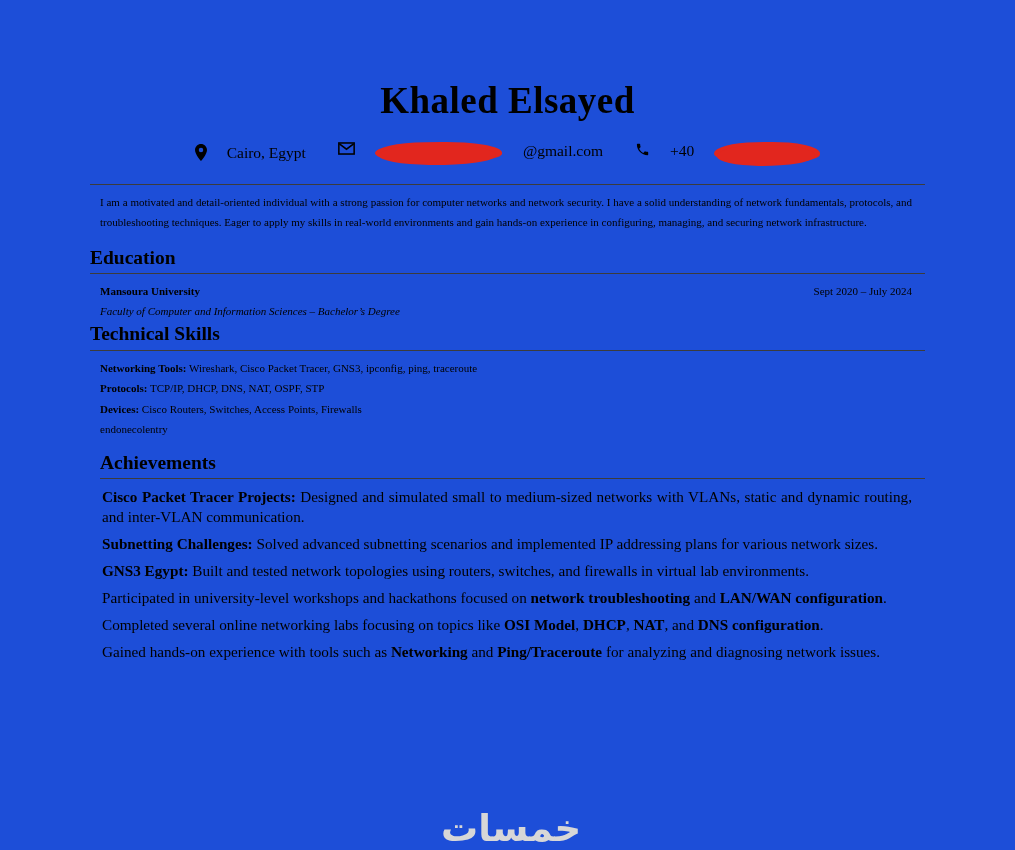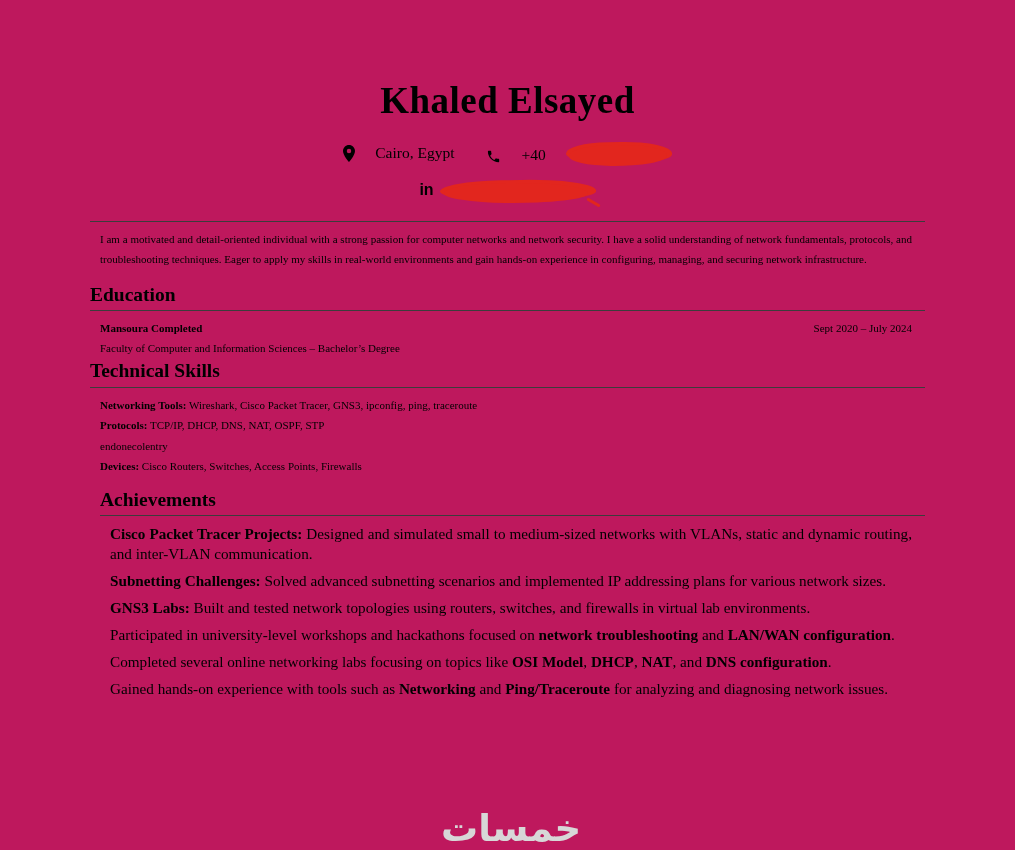--- a/index.html
+++ b/index.html
@@ -1,19 +1,19 @@
 <!DOCTYPE html>
 <html style="--red: #e2261e; --wm: #d7d7d7;"><head>
 <meta charset="utf-8">
 <style>
   html,body {margin:0; padding:0; background:#ffffff;}
   .page {
     position:relative;
     width:1015px; height:850px;
-    background:#be185d;
+    background:#1d4ed8;
     overflow:hidden;
     font-family:"Liberation Serif", serif;
     color:#000;
   }
   .inner {padding:0 90px;}
 
   
   .name {
     padding-top:82px;
     text-align:center;
@@ -25,21 +25,21 @@
   .contact-line1 {
     display:flex; justify-content:center; align-items:center;
     gap:32px; margin-top:21px;
     font-size:15.5px;
   }
   .contact-line2 {
     display:flex; justify-content:center; align-items:center;
     gap:6px; margin-top:16px;
     font-size:15.5px;
   }
-  .contact-item {display:flex; align-items:flex-end; gap:20px;}
+  .contact-item {display:flex; align-items:flex-start; gap:20px;}
   .cicon {display:inline-flex; align-items:center;}
   .cicon svg {display:block;}
   .in-icon {
     font-family:"Liberation Sans", sans-serif;
     font-weight:bold; font-size:16px; line-height:1;
   }
 
   
   .scribble {position:relative; display:inline-block; vertical-align:middle;}
   .scribble .s1 {
@@ -74,26 +74,26 @@
   .justify {text-align:justify;}
 
   section.profile {margin-top:20px;}
   section.education {margin-top:15px;}
   section.skills {margin-top:2px;}
   section.achievements {margin-top:12px; margin-left:10px;font-family:Liberation Serif, serif;}
 
   .edu-row {display:flex; justify-content:space-between; align-items:baseline;}
   .edu-inst {font-weight:bold;}
   .edu-dates {}
-  .edu-degree {}
+  .edu-degree {font-style:italic;}
 
   .skills-row .lbl {font-weight:bold;}
   .skills-body {line-height:20.5px;}
 
-  .ach-body p {margin:7px 13px 0 10px; font-size:15.2px; line-height:20px; text-align:justify;}
+  .ach-body p {margin:7px 13px 0 2px; font-size:15.2px; line-height:20px; text-align:justify;}
   .ach-body p:first-child {margin-top:8px;}
   .b {font-weight:bold;}
 
   
   .watermark {
     position:absolute; left:441px; top:807px;
     font-family:"DejaVu Sans", sans-serif;
     font-weight:bold; font-size:37px; line-height:1.2;
     color:var(--wm,#d7d7d7);
     direction:rtl;
@@ -108,86 +108,92 @@
   <div class="name">Khaled Elsayed</div>
 
   <div class="contact-line1">
     <div class="contact-item">
       <span class="cicon">
         <svg width="12" height="17" viewBox="0 0 24 34">
             <path fill="#000" d="M12 0C5.4 0 0 5.4 0 12c0 9 12 22 12 22s12-13 12-22C24 5.4 18.6 0 12 0zm0 16.5a4.5 4.5 0 1 1 0-9 4.5 4.5 0 0 1 0 9z"></path>
           </svg>
       </span>
       <span>Cairo, Egypt</span>
+    </div>
+    <div class="contact-item">
+      <span class="cicon">
+        <svg width="17" height="13" viewBox="0 0 24 18">
+            <rect x="1.2" y="1.2" width="21.6" height="15.6" fill="none" stroke="#000" stroke-width="2.2"></rect>
+            <path d="M2 2.5l10 7.5 10-7.5" fill="none" stroke="#000" stroke-width="2.2"></path>
+          </svg>
+      </span>
+      <span class="scribble scribble-email">
+          <span class="s1"></span>
+          <span class="s2"></span>
+        </span>
+      <span>@gmail.com</span>
     </div>
     <div class="contact-item">
       <span class="cicon">
         <svg width="15" height="15" viewBox="0 0 24 24">
             <path fill="#000" d="M6.6 10.8c1.5 2.9 3.8 5.2 6.7 6.7l2.2-2.2c.3-.3.7-.4 1-.2 1.1.4 2.4.6 3.6.6.6 0 1 .4 1 1V20c0 .6-.4 1-1 1C10.8 21 3 13.2 3 3.9c0-.6.4-1 1-1h3.3c.6 0 1 .4 1 1 0 1.3.2 2.5.6 3.6.1.4 0 .7-.2 1l-2.1 2.3z"></path>
           </svg>
       </span>
       <span>+40</span>
       <span class="scribble scribble-phone">
           <span class="s1"></span>
           <span class="s2"></span>
         </span>
     </div>
   </div>
 
-  <div class="contact-line2">
-    <span class="in-icon">in</span>
-    <span class="scribble scribble-li">
-        <span class="s1"></span>
-        <span class="s2"></span>
-      </span>
-  </div>
 
   <div class="inner">
 
     <section class="profile">
       <div class="rule"></div>
       <p class="sec-body justify">I am a motivated and detail-oriented individual with a strong passion for computer networks and network security. I have a solid understanding of network fundamentals, protocols, and troubleshooting techniques. Eager to apply my skills in real-world environments and gain hands-on experience in configuring, managing, and securing network infrastructure.</p>
     </section>
 
     <section class="education">
       <h2>Education</h2>
       <div class="rule"></div>
       <div class="sec-body">
         <div class="edu-row">
-          <span class="edu-inst">Mansoura Completed</span>
+          <span class="edu-inst">Mansoura University</span>
           <span class="edu-dates">Sept 2020 – July 2024</span>
         </div>
         <div class="edu-degree">Faculty of Computer and Information Sciences – Bachelor’s Degree</div>
       </div>
     </section>
 
     <section class="skills">
       <h2>Technical Skills</h2>
       <div class="rule"></div>
       <div class="sec-body skills-body">
         <div class="skills-row">
           <span class="lbl">Networking Tools:</span><span> Wireshark, Cisco Packet Tracer, GNS3, ipconfig, ping, traceroute</span>
         </div>
         <div class="skills-row">
           <span class="lbl">Protocols:</span><span> TCP/IP, DHCP, DNS, NAT, OSPF, STP</span>
         </div>
-        <div class="skills-row">endonecolentry</div>
         <div class="skills-row">
           <span class="lbl">Devices:</span><span> Cisco Routers, Switches, Access Points, Firewalls</span>
         </div>
+        <div class="skills-row">endonecolentry</div>
       </div>
     </section>
 
     <section class="achievements">
       <h2>Achievements</h2>
       <div class="rule"></div>
       <div class="ach-body">
         <p><span class="b">Cisco Packet Tracer Projects: </span><span>Designed and simulated small to medium-sized networks with VLANs, static and dynamic routing, and inter-VLAN communication.</span></p>
         <p><span class="b">Subnetting Challenges: </span><span>Solved advanced subnetting scenarios and implemented IP addressing plans for various network sizes.</span></p>
-        <p><span class="b">GNS3 Labs: </span><span>Built and tested network topologies using routers, switches, and firewalls in virtual lab environments.</span></p>
+        <p><span class="b">GNS3 Egypt: </span><span>Built and tested network topologies using routers, switches, and firewalls in virtual lab environments.</span></p>
         <p><span>Participated in university-level workshops and hackathons focused on </span><span class="b">network troubleshooting</span><span> and </span><span class="b">LAN/WAN configuration</span><span>.</span></p>
         <p><span>Completed several online networking labs focusing on topics like </span><span class="b">OSI Model</span><span>, </span><span class="b">DHCP</span><span>, </span><span class="b">NAT</span><span>, and </span><span class="b">DNS configuration</span><span>.</span></p>
         <p><span>Gained hands-on experience with tools such as </span><span class="b">Networking</span><span> and </span><span class="b">Ping/Traceroute</span><span> for analyzing and diagnosing network issues.</span></p>
       </div>
     </section>
 
   </div>
 
   <div class="watermark">خمسات</div>
 

